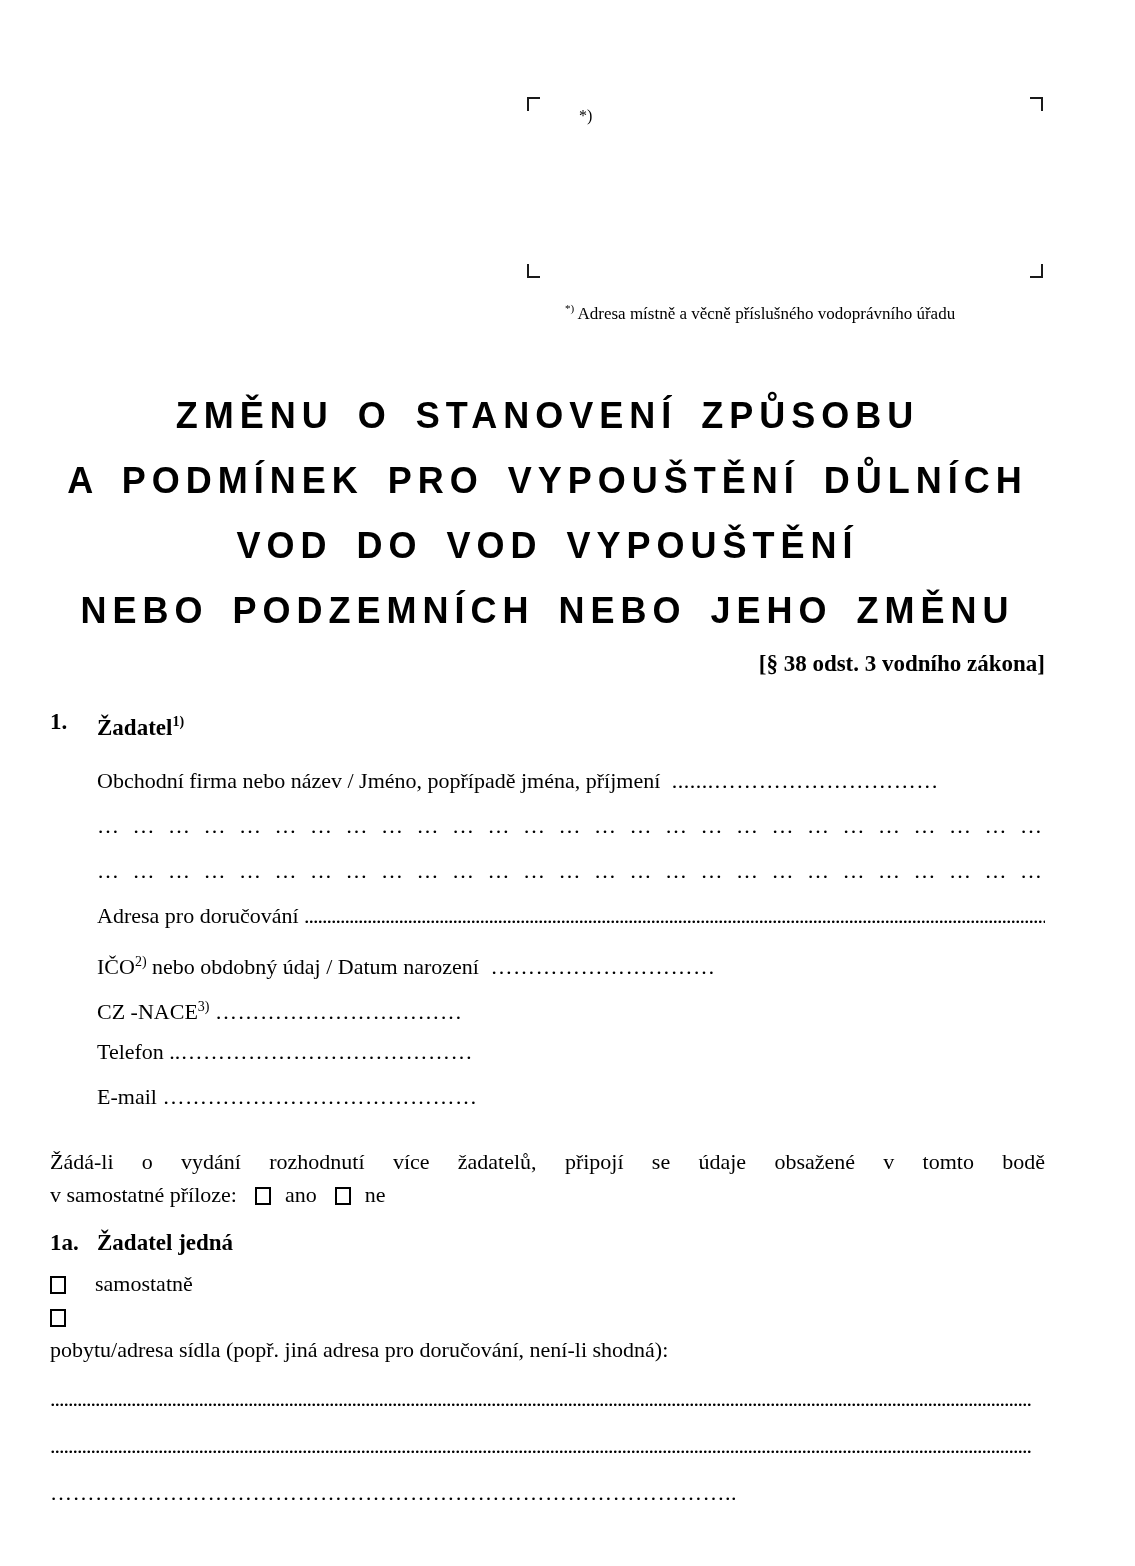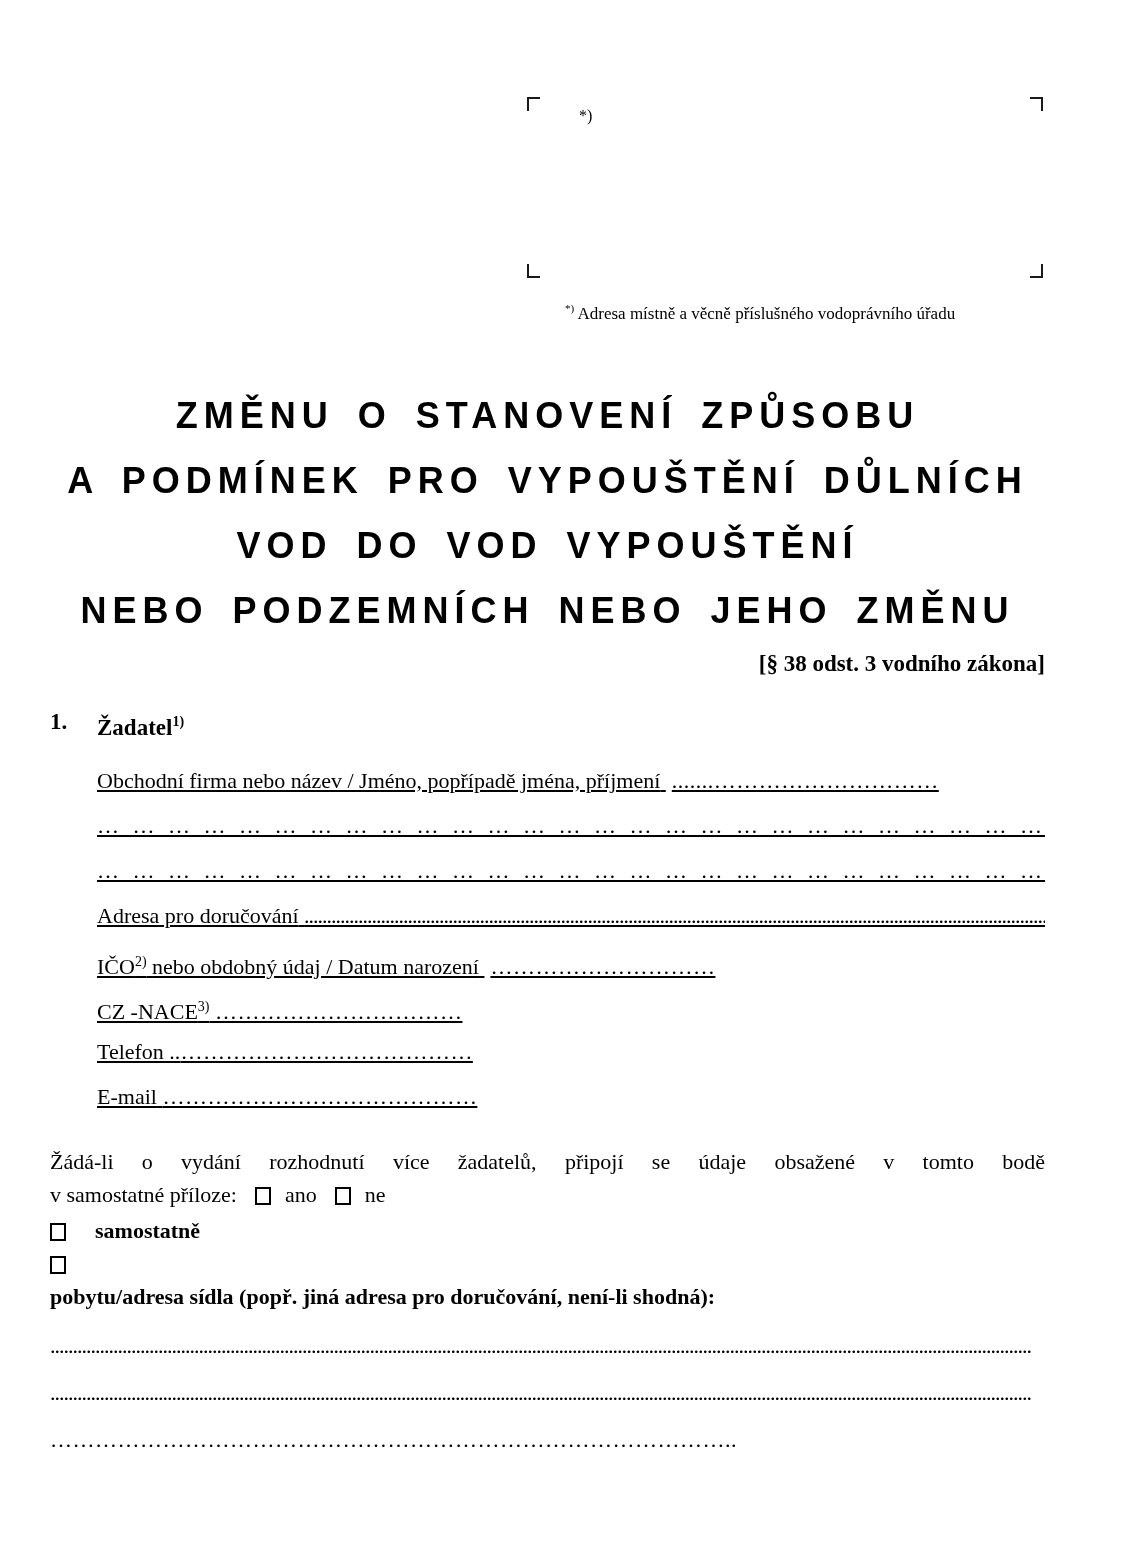--- a/index.html
+++ b/index.html
@@ -30,42 +30,42 @@
   }
   .legal-ref{font-size:23px;font-weight:bold;text-align:right;line-height:30px;margin-top:6px;}
 
   
   .sec-head{display:flex;font-size:23px;font-weight:bold;line-height:34px;margin-top:26px;}
   .sec-head .num{width:47px;flex:0 0 47px;}
   .sec-head sup{font-size:14px;}
   .sec-head-1a{margin-top:17px;line-height:30px;}
 
   
-  .rows{margin-top:13px;text-decoration:underline;}
+  .rows{margin-top:13px;}
   .f-row{
     padding-left:47px;font-size:22px;line-height:45.2px;height:45.2px;
     white-space:nowrap;overflow:hidden;
   }
   .f-row sup{font-size:14px;}
   .ldr{letter-spacing:0.5px;}
   .ldr-fine{letter-spacing:-1px;}
   .dot-groups{word-spacing:8px;}
   .gap6{margin-left:6px;}
 
   
   .note{margin-top:26px;font-size:22px;line-height:33px;}
   .jline{text-align:justify;text-align-last:justify;}
   .note-line2{white-space:nowrap;}
 
   
   .cb{display:inline-block;width:16px;height:18px;border:2px solid #000;vertical-align:-3px;box-sizing:border-box;background:#fff;}
   .cb-inline{margin:0 14px 0 18px;}
 
   
-  .opts{margin-top:3px;font-size:22px;line-height:33px;font-weight:bold;}
+  .opts{margin-top:9px;font-size:22px;line-height:33px;}
   .opt-label{margin-left:29px;}
   .opt-cont{white-space:nowrap;overflow:hidden;}
 
   
   .fills{margin-top:9px;font-size:22px;}
   .fill-line{line-height:47px;height:47px;white-space:nowrap;overflow:hidden;}
 </style>
 </head>
 <body>
 
@@ -104,20 +104,24 @@
     <div class="f-row"><span><span>CZ -NACE</span><sup>3)</sup></span> <span class="ldr">……………………………</span></div>
     <div class="f-row"><span>Telefon ..</span><span class="ldr">…………………………………</span></div>
     <div class="f-row"><span>E-mail</span> <span class="ldr">……………………………………</span></div>
   </div>
 
   <div class="note">
     <div class="jline">Žádá-li o vydání rozhodnutí více žadatelů, připojí se údaje obsažené v tomto bodě</div>
     <div class="note-line2"><span>v samostatné příloze:</span><span class="cb cb-inline"></span><span>ano</span><span class="cb cb-inline"></span><span>ne</span></div>
   </div>
 
+  <div class="sec-head sec-head-1a">
+    <span class="num">1a.</span>
+    <span>Žadatel jedná</span>
+  </div>
 
   <div class="opts">
     <div><span class="cb"></span><span class="opt-label">samostatně</span></div>
     <div class="jline"><span class="cb"></span> </div>
     <div class="opt-cont">pobytu/adresa sídla (popř. jiná adresa pro doručování, není-li shodná):</div>
   </div>
 
   <div class="fills">
     <div class="fill-line ldr-fine">..........................................................................................................................................................................................................................</div>
     <div class="fill-line ldr-fine">..........................................................................................................................................................................................................................</div>

